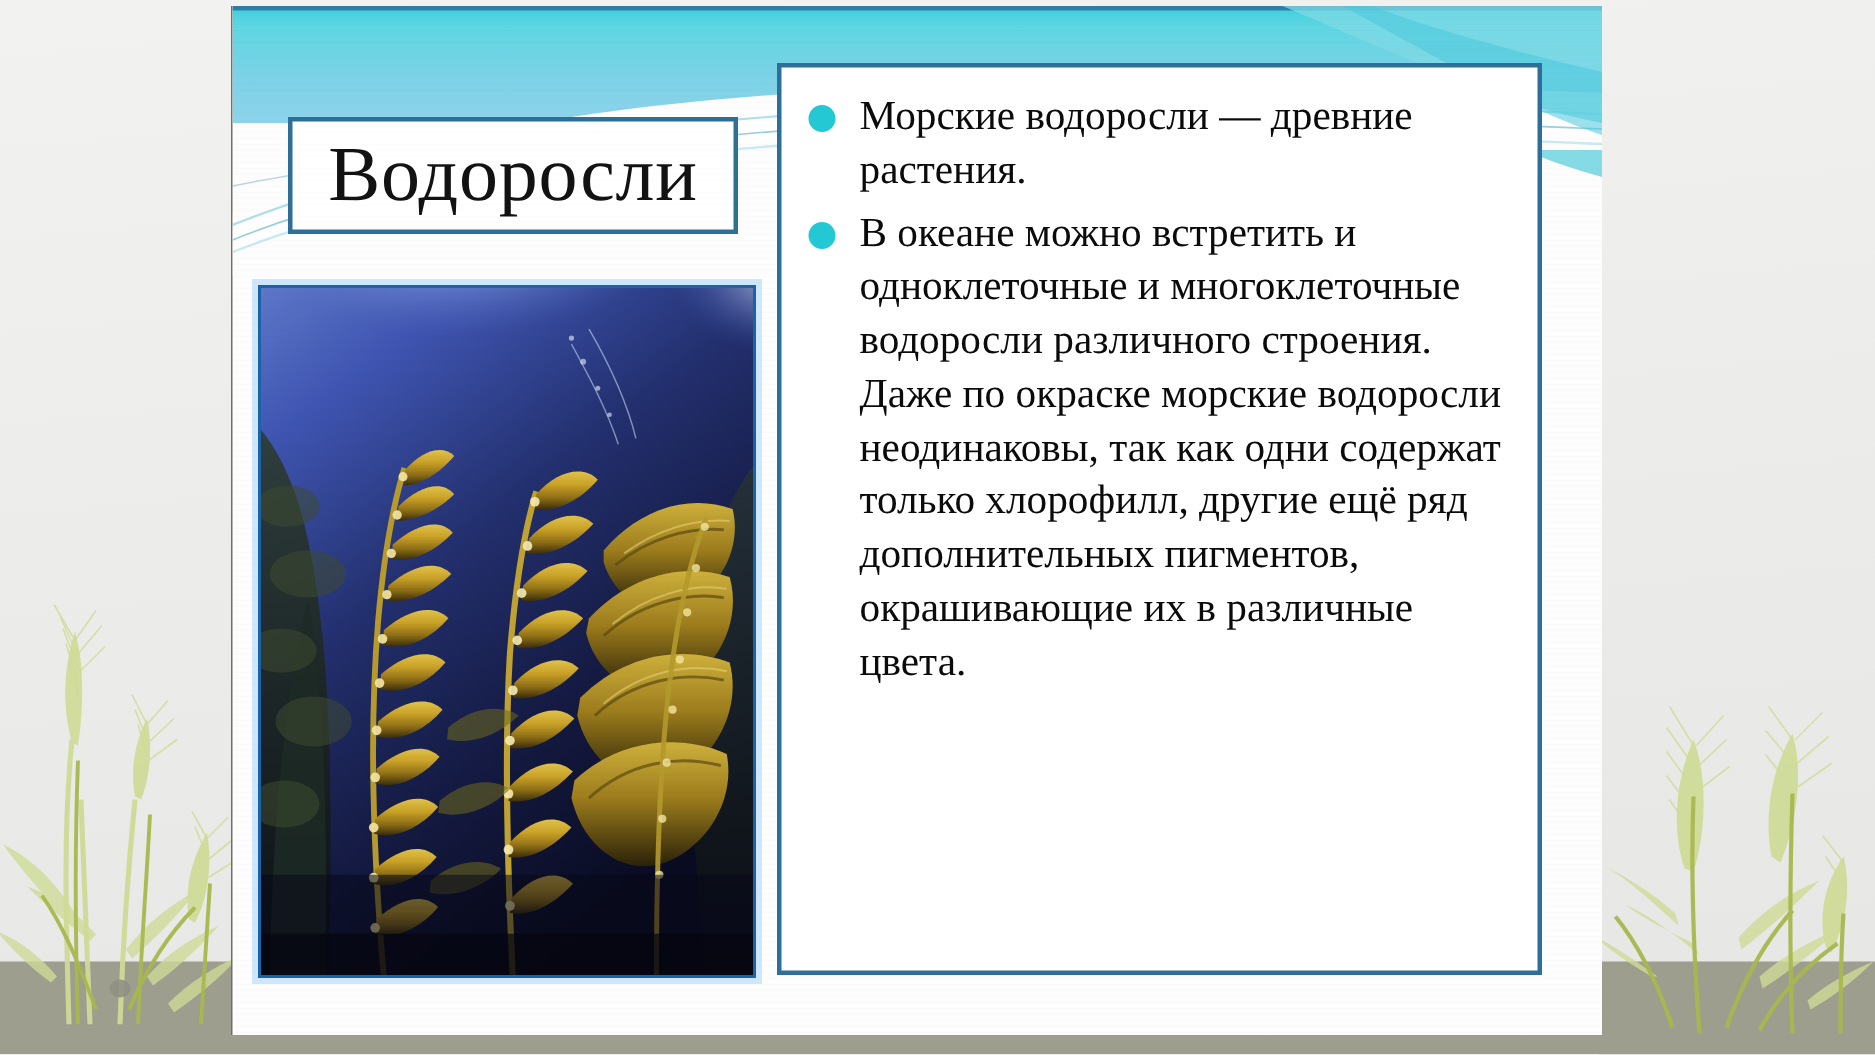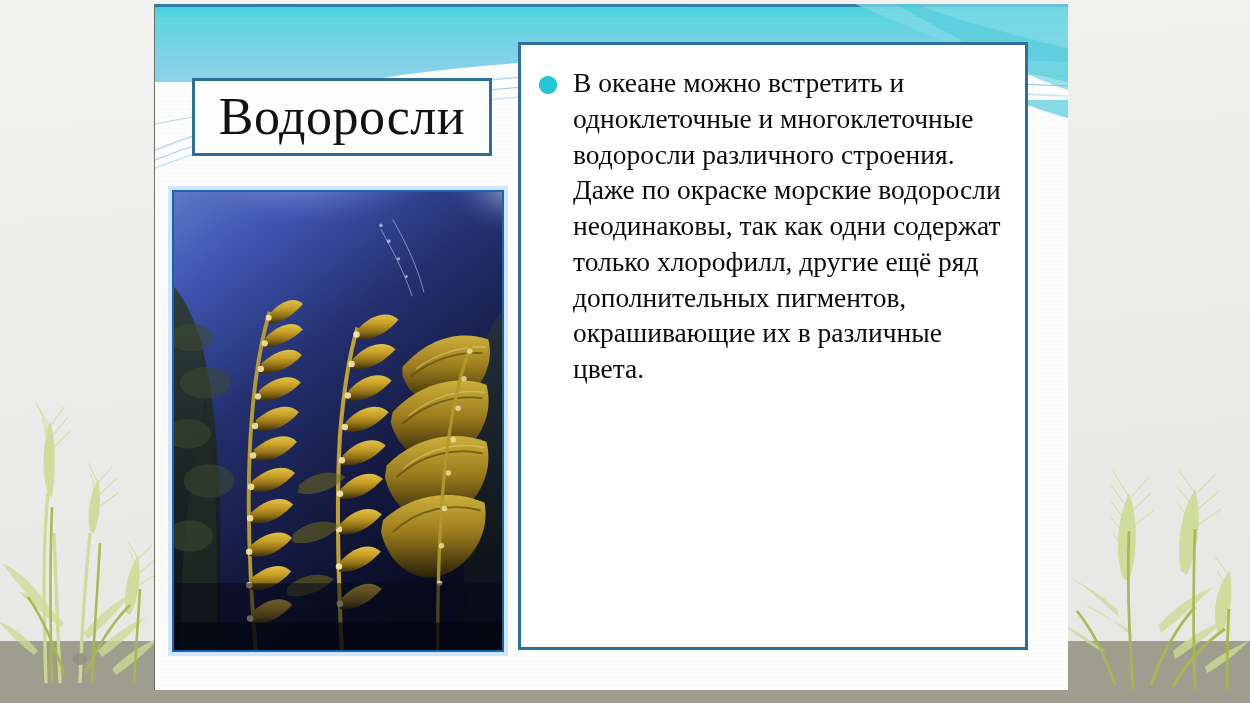--- a/index.html
+++ b/index.html
@@ -462,20 +462,21 @@
         <rect x="0" y="400" width="340" height="70" fill="#070a18" opacity="0.55"></rect>
         <rect x="0" y="440" width="340" height="30" fill="#05060f" opacity="0.7"></rect>
       </svg>
       <div class="inner-line"></div>
     </div>
 
     <div id="body-box">
       <ul class="bullets">
         <li>
           <span class="dot"></span>
+          <span> Морские водоросли — древние  растения.</span>
         </li>
         <li>
           <span class="dot"></span>
           <span> В океане можно встретить и одноклеточные и многоклеточные водоросли различного строения.  Даже по окраске морские водоросли неодинаковы, так как одни содержат только хлорофилл, другие ещё ряд дополнительных пигментов, окрашивающие их в различные цвета.</span>
         </li>
       </ul>
     </div>
 
   </div>
 </div>

